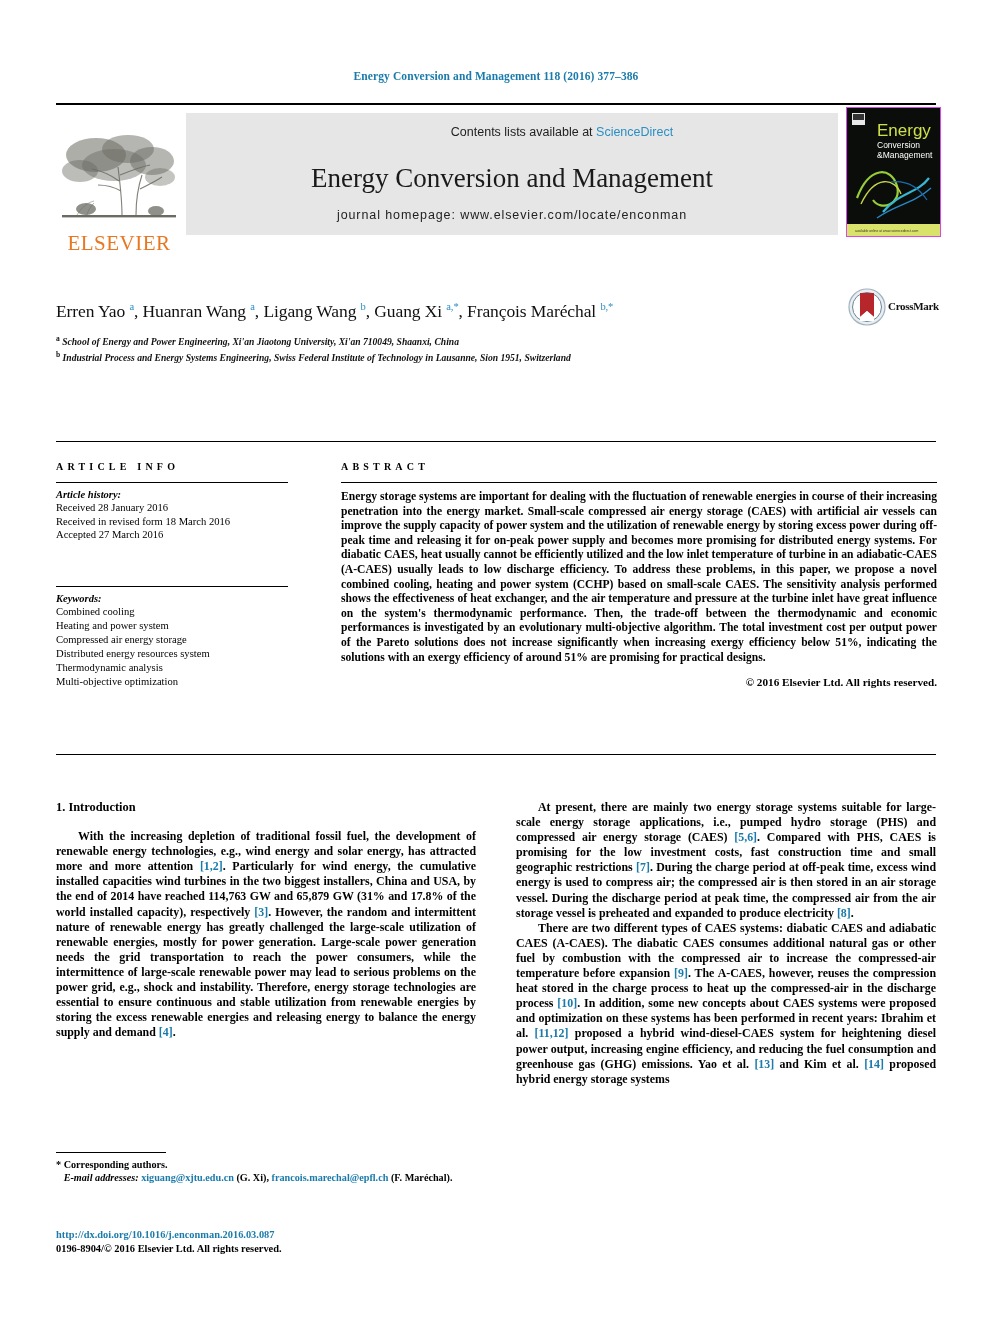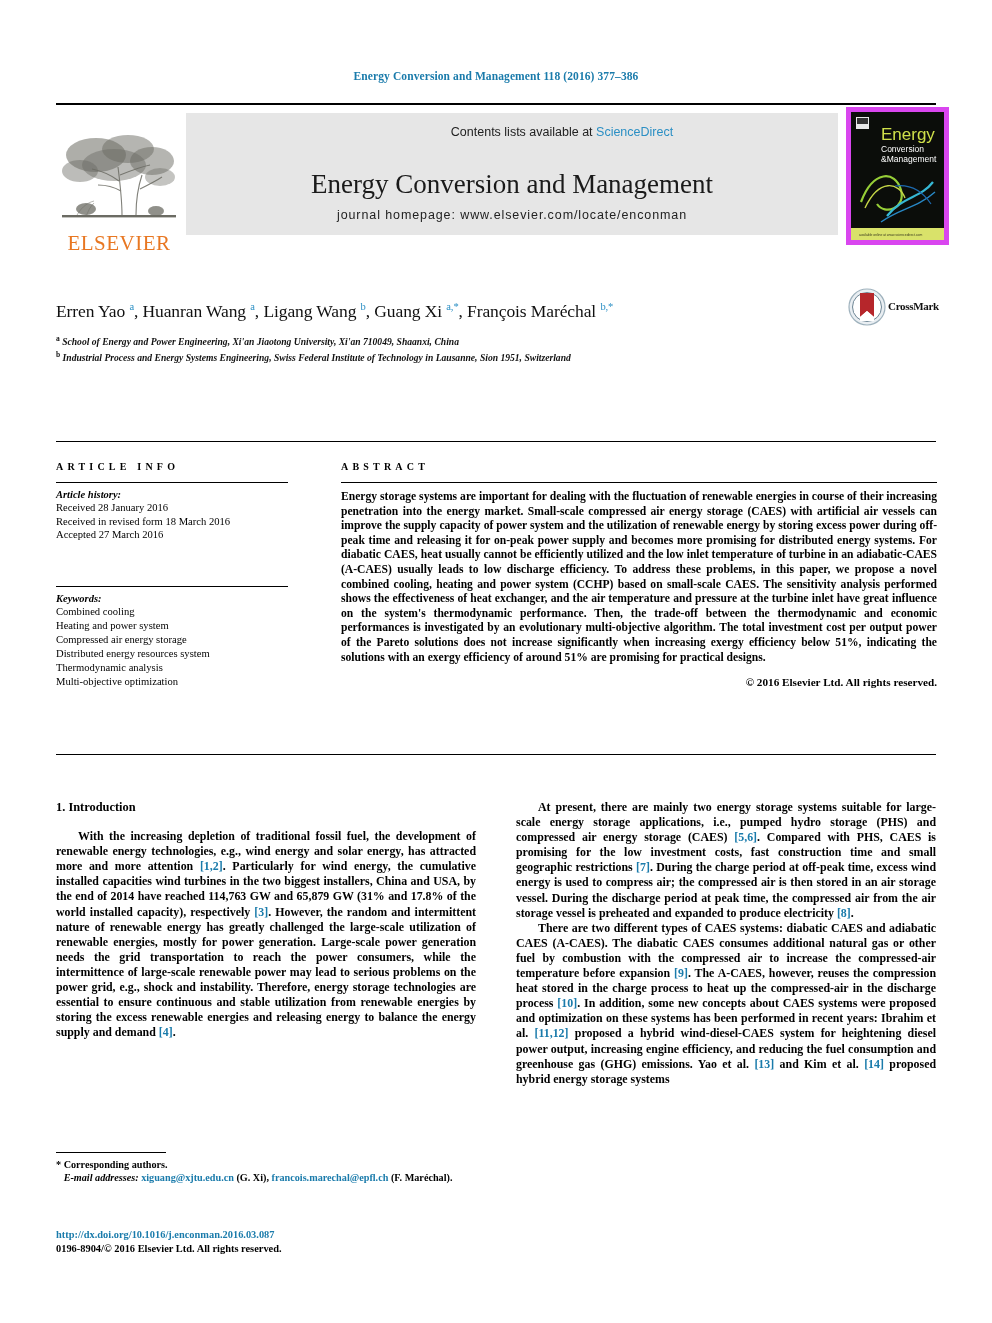--- a/index.html
+++ b/index.html
@@ -71,21 +71,21 @@
     left: 0; top: 12px;
     width: 752px;
     text-align: center;
     font-family: "Liberation Sans", sans-serif;
     font-size: 12.5px;
     color: #222;
   }
   .contents-line .sd { color: #2b8fc4; }
   .journal-title {
     position: absolute;
-    left: 0; top: 56px;
+    left: 0; top: 50px;
     width: 652px;
     text-align: center;
     font-family: "Liberation Serif", serif;
     font-size: 27px;
     color: #1a1a1a;
   }
   .homepage-line {
     position: absolute;
     left: 0; top: 95px;
     width: 652px;
@@ -93,21 +93,21 @@
     font-family: "Liberation Sans", sans-serif;
     font-size: 12.5px;
     letter-spacing: 0.9px;
     color: #222;
   }
   .cover-thumb {
     position: absolute;
     left: 790px; top: 2px;
     width: 93px;
     height: 128px;
-    border: 5px solid #d946ef;
+    border: 1px solid #d946ef;
     background: #0a0a0a;
     overflow: hidden;
   }
 
   
   .title-block {
     position: absolute;
     left: 56px; top: 288px;
     width: 790px;
   }

